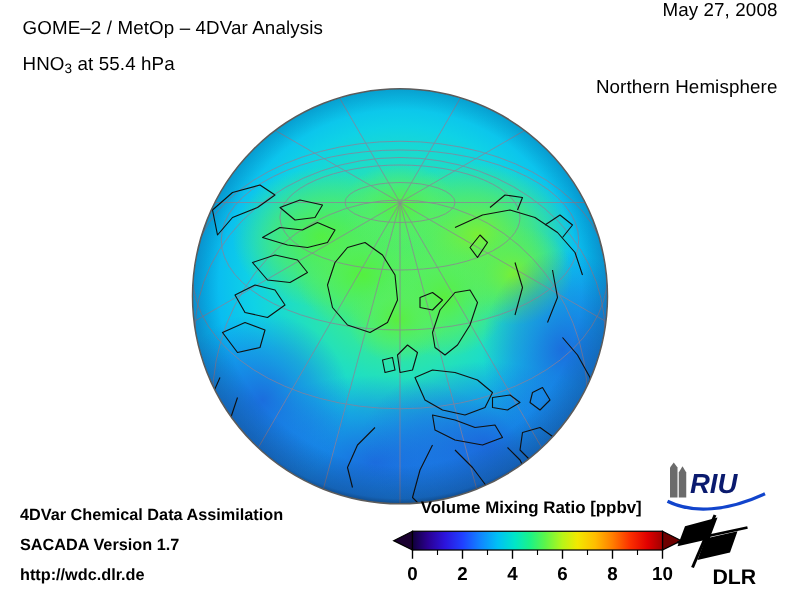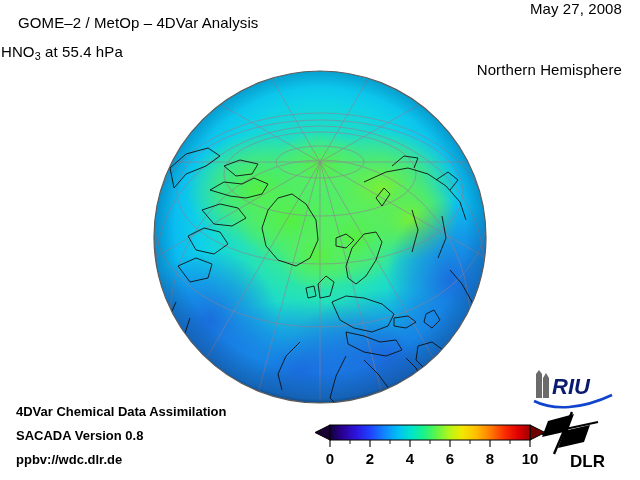--- a/index.html
+++ b/index.html
@@ -1,21 +1,21 @@
 <!DOCTYPE html>
 <html><head>
 <meta charset="utf-8">
 <style>
   html,body{margin:0;padding:0;background:#fff;}
   body{width:640px;height:480px;position:relative;overflow:hidden;
        font-family:"Liberation Sans",sans-serif;color:#000;}
 
   .hdr{position:absolute;font-weight:normal;font-size:15px;letter-spacing:.1px;}
   #title-line1{left:18px;top:14px;}
-  #title-line2{left:1px;top:43px;}
+  #title-line2{left:18px;top:43px;}
   #date-line{right:18px;top:0;text-align:right;}
   #region-line{right:18px;top:43px;text-align:right;margin-top:18px;}
   sub{font-size:.72em;vertical-align:-0.25em;}
 
   #globe-panel{position:absolute;left:150px;top:70px;width:340px;height:334px;}
 
   .footer-line{position:absolute;left:16px;font-weight:bold;font-size:13px;}
   #footer-line-0{top:404px;}
   #footer-line-1{top:428px;}
   #footer-line-2{top:452px;}
@@ -177,24 +177,25 @@
     </g>
 
     <rect x="0" y="0" width="340" height="334" fill="url(#limbShade)"></rect>
   </g>
 
   <circle cx="170" cy="167" r="166" fill="none" stroke="#5b5b5b" stroke-width="1.2"></circle>
  </svg>
 </div>
 
 <div class="footer-line" id="footer-line-0">4DVar Chemical Data Assimilation</div>
-<div class="footer-line" id="footer-line-1">SACADA Version 0.8</div>
-<div class="footer-line" id="footer-line-2">ppbv://wdc.dlr.de</div>
+<div class="footer-line" id="footer-line-1">SACADA Version 1.7</div>
+<div class="footer-line" id="footer-line-2">http://wdc.dlr.de</div>
 
 <div id="colorbar-panel">
+  <div id="colorbar-title">Volume Mixing Ratio [ppbv]</div>
 
   <svg id="colorbar-graphic" viewBox="0 0 250 54" width="250" height="54">
     <defs>
       <linearGradient id="cbGrad" x1="0" y1="0" x2="1" y2="0">
         <stop offset="0.000" stop-color="#11003a"></stop>
         <stop offset="0.060" stop-color="#2a0090"></stop>
         <stop offset="0.130" stop-color="#2c14dc"></stop>
         <stop offset="0.200" stop-color="#2040ff"></stop>
         <stop offset="0.270" stop-color="#1184ff"></stop>
         <stop offset="0.340" stop-color="#00c0f5"></stop>

